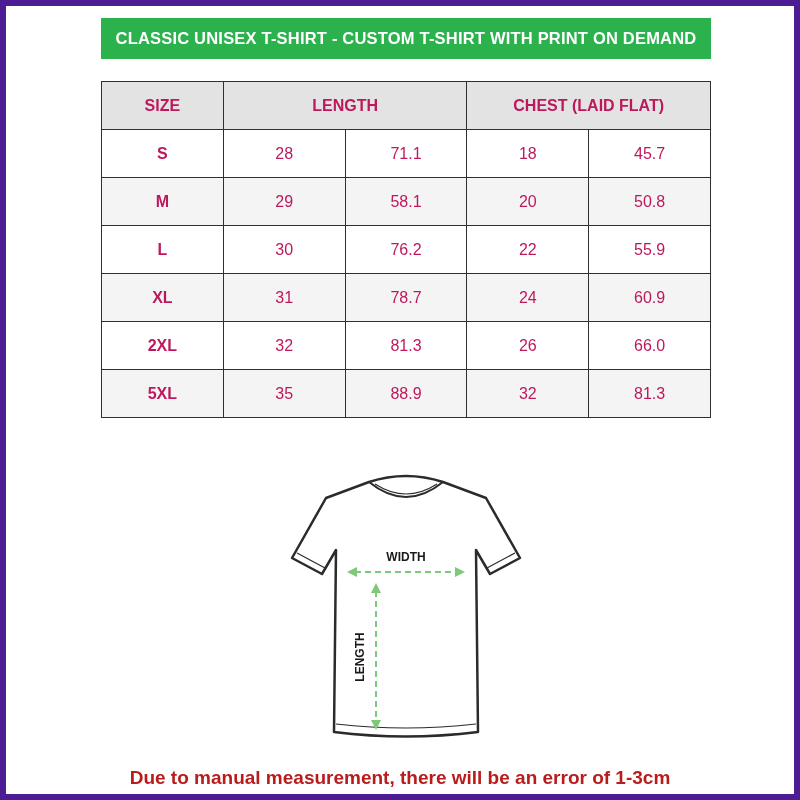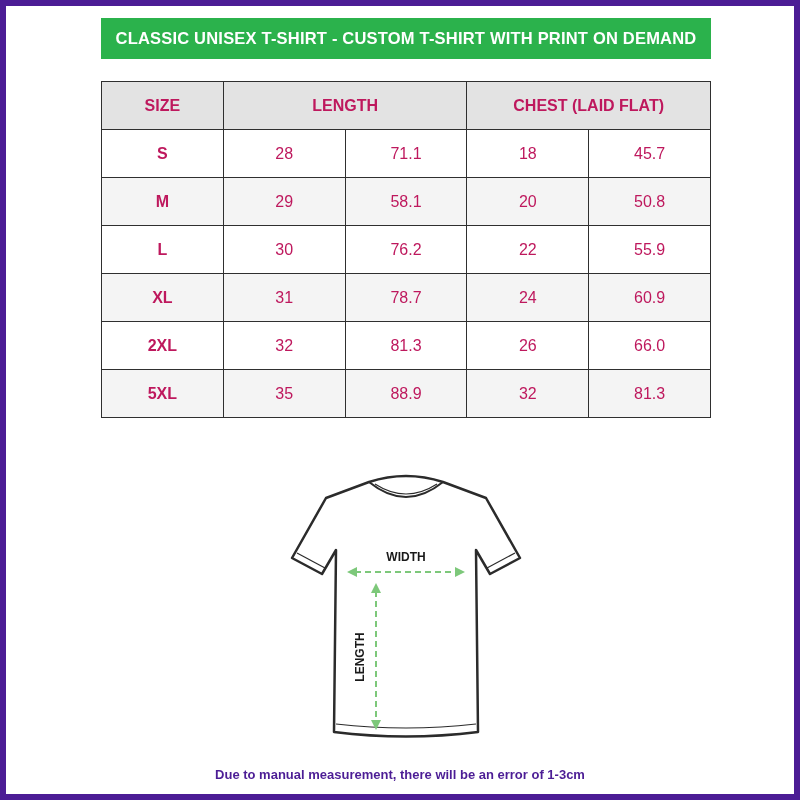--- a/index.html
+++ b/index.html
@@ -19,21 +19,21 @@
     border:1px solid #2f2f2f; text-align:center; height:48px;
     font-size:16px; color:#be185d;
   }
   table.size-chart thead th { background:#e3e3e3; font-weight:bold; }
   table.size-chart td.size-col { font-weight:bold; }
   table.size-chart tbody tr:nth-child(even) td { background:#f4f4f4; }
   table.size-chart tbody tr:nth-child(odd) td { background:#ffffff; }
   .diagram { position:absolute; top:448px; left:250px; width:300px; height:312px; }
   .footer-note {
     position:absolute; top:761px; left:0; width:100%; text-align:center;
-    color:#4c1d95; font-weight:bold; font-size:13px;
+    color:#b91c1c; font-weight:bold; font-size:19px;
   }
   .shirt-outline { fill:#ffffff; stroke:#2b2b2b; stroke-width:2.5; stroke-linejoin:round; }
   .shirt-line { fill:none; stroke:#2b2b2b; stroke-width:2; }
   .stitch { fill:none; stroke:#2b2b2b; stroke-width:1.2; }
   .dim-line { fill:none; stroke:#7dc87a; stroke-width:2; stroke-dasharray:6 4; }
   .dim-head { fill:#7dc87a; }
   .dim-label { font-family:"Liberation Sans", sans-serif; font-size:12px; font-weight:bold; fill:#1a1a1a; }
 </style>
 </head>
 <body>

